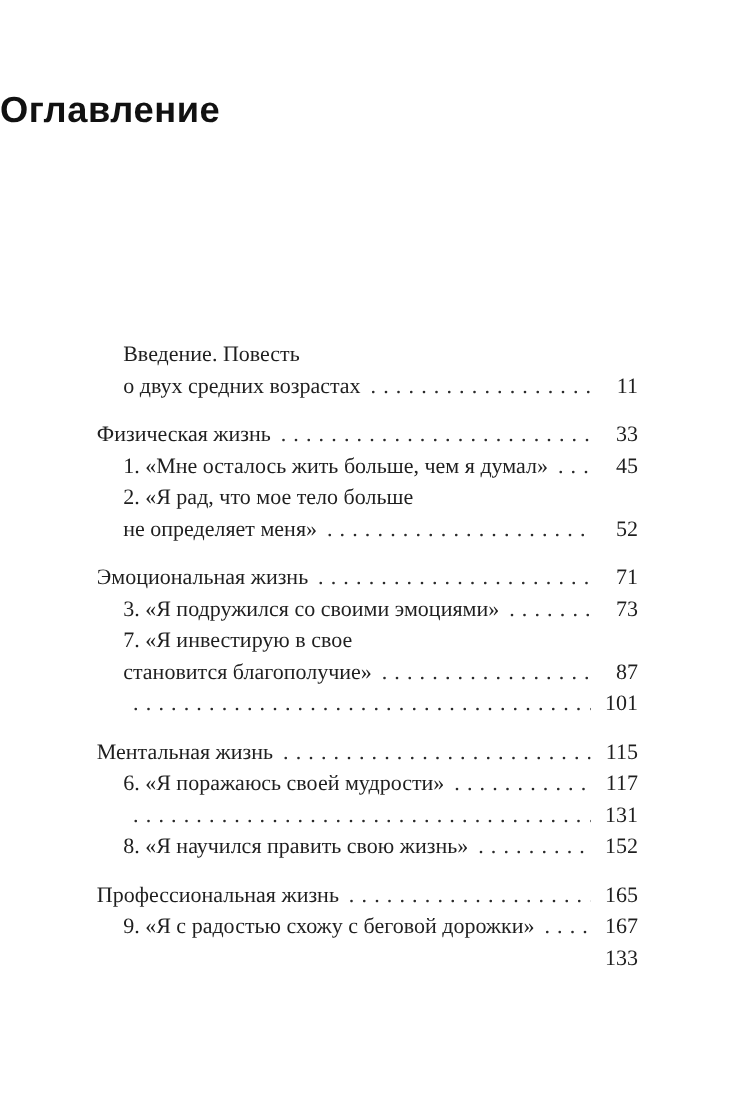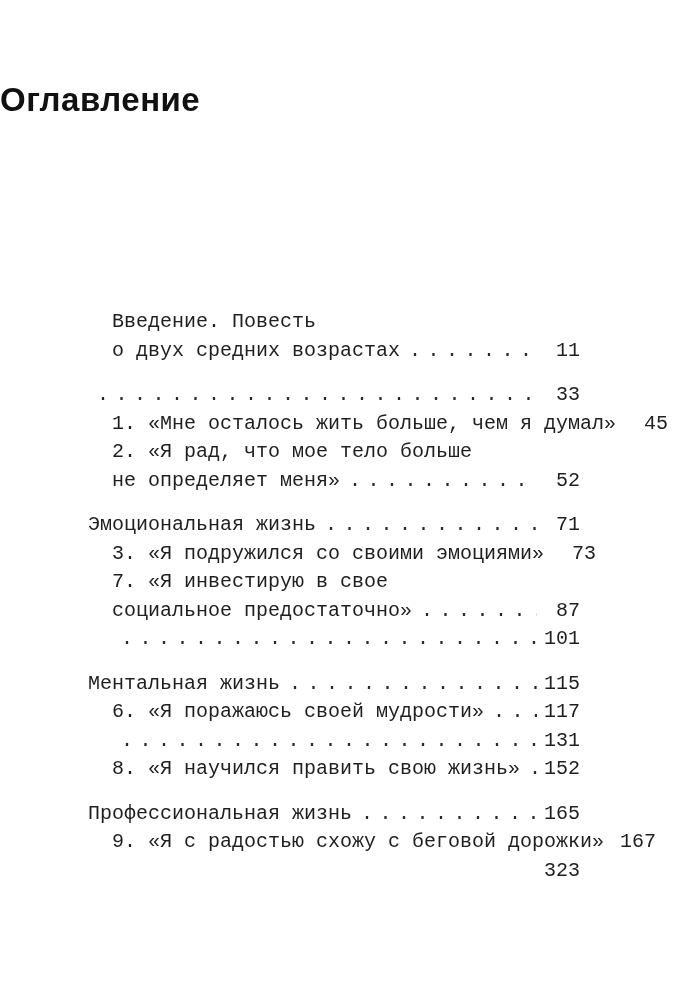--- a/index.html
+++ b/index.html
@@ -36,21 +36,20 @@
   .entry{margin:0;}
   .entry.section{margin-top:16px;}
   .entry.intro .line,
   .entry.chapter .line{padding-left:24px;}
   .line{
     display:flex;
     align-items:flex-end;
     font-size:20px;
     line-height:28.5px;
     white-space:nowrap;
-    font-family:Liberation Mono, monospace;
   }
   .txt{flex:0 0 auto;}
   .dots{
     flex:1 1 auto;
     overflow:hidden;
     white-space:nowrap;
     letter-spacing:6.5px;
     margin-left:9px;
     color:#2a2a2a;
   }
@@ -72,20 +71,21 @@
           <span class="txt">Введение. Повесть</span>
         </div>
         <div class="line">
           <span class="txt">о двух средних возрастах</span>
           <span class="dots" aria-hidden="true">..........................................................................................</span>
           <span class="pg">11</span>
         </div>
       </div>
       <div class="entry section">
         <div class="line">
+          <span class="txt">Физическая жизнь</span>
           <span class="dots" aria-hidden="true">..........................................................................................</span>
           <span class="pg">33</span>
         </div>
       </div>
       <div class="entry chapter">
         <div class="line">
           <span class="txt">1. «Мне осталось жить больше, чем я думал»</span>
           <span class="dots" aria-hidden="true">..........................................................................................</span>
           <span class="pg">45</span>
         </div>
@@ -112,21 +112,21 @@
           <span class="txt">3. «Я подружился со своими эмоциями»</span>
           <span class="dots" aria-hidden="true">..........................................................................................</span>
           <span class="pg">73</span>
         </div>
       </div>
       <div class="entry chapter">
         <div class="line">
           <span class="txt">7. «Я инвестирую в свое</span>
         </div>
         <div class="line">
-          <span class="txt">социальное предостаточно»</span>
+          <span class="txt">становится благополучие»</span>
           <span class="dots" aria-hidden="true">..........................................................................................</span>
           <span class="pg">87</span>
         </div>
       </div>
       <div class="entry chapter">
         <div class="line">
           <span class="dots" aria-hidden="true">..........................................................................................</span>
           <span class="pg">101</span>
         </div>
       </div>
@@ -167,17 +167,17 @@
       <div class="entry chapter">
         <div class="line">
           <span class="txt">9. «Я с радостью схожу с беговой дорожки»</span>
           <span class="dots" aria-hidden="true">..........................................................................................</span>
           <span class="pg">167</span>
         </div>
       </div>
       <div class="entry chapter">
         <div class="line">
           <span class="dots" aria-hidden="true"></span>
-          <span class="pg">323</span>
+          <span class="pg">133</span>
         </div>
       </div>
     </div>
 </div>
 
 </body></html>

